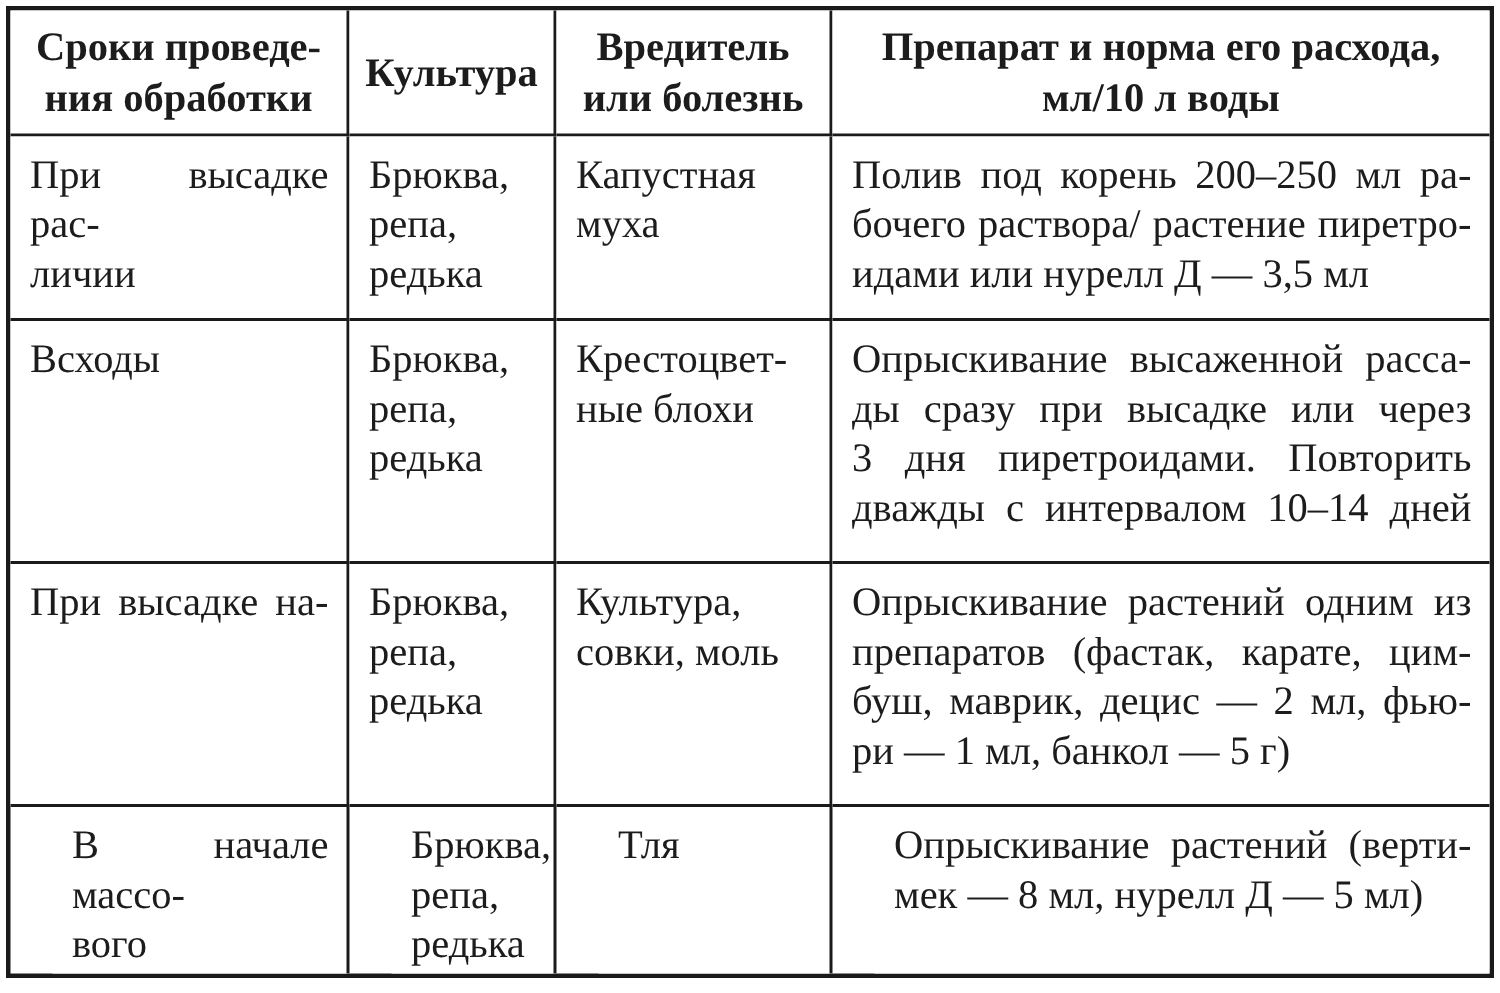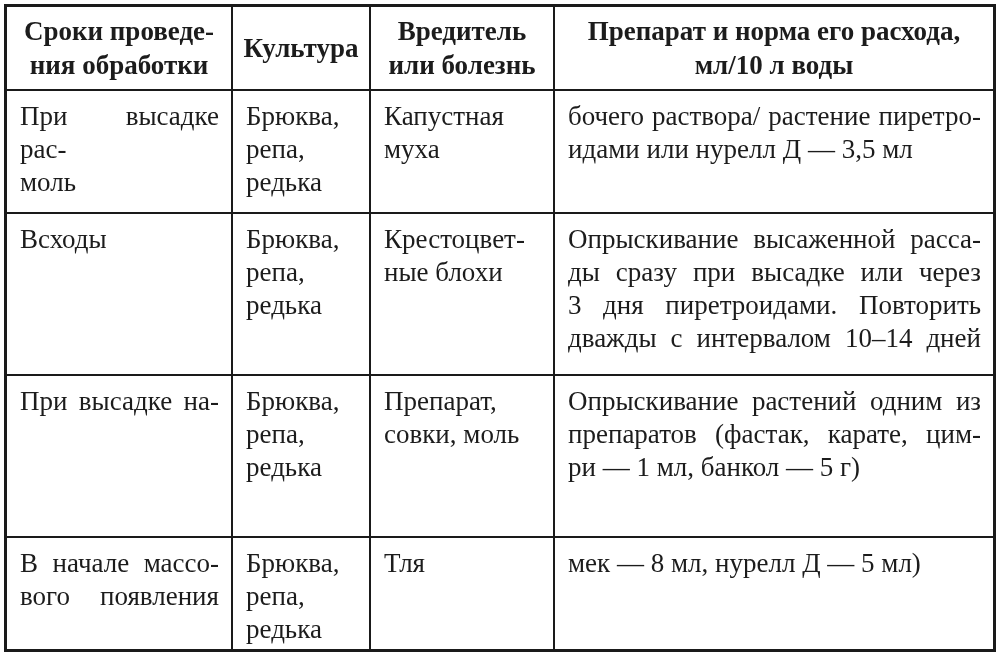--- a/index.html
+++ b/index.html
@@ -35,21 +35,21 @@
     box-sizing: border-box;
     border-right: 2px solid #1a1a1a;
     border-bottom: 2px solid #1a1a1a;
     padding: 9px 12px 4px 13px;
     font-size: 27px;
     line-height: 33px;
     overflow: hidden;
     background: #ffffff;
   }
   .cell.last-col { border-right: none; }
-  .cell.last-row { border-bottom: none; }
+  .cell.last-row { border-bottom: none; margin-left: 28px; }
   .th {
     font-weight: bold;
     display: flex;
     flex-direction: column;
     justify-content: center;
     align-items: stretch;
     padding: 4px 8px;
     line-height: 34px;
   }
   .line {
@@ -86,32 +86,33 @@
         </div>
       <div class="cell th last-col">
           <div class="line">Препарат и норма его расхода,</div>
           <div class="line last">мл/10 л воды</div>
         </div>
     </div>
 
     <div class="row">
       <div class="cell">
           <div class="line">При высадке рас-</div>
-          <div class="line last">моль</div>
+          <div class="line last">личии</div>
         </div>
       <div class="cell">
           <div class="line">Брюква,</div>
           <div class="line">репа,</div>
           <div class="line last">редька</div>
         </div>
       <div class="cell">
           <div class="line">Капустная</div>
           <div class="line last">муха</div>
         </div>
       <div class="cell last-col">
+          <div class="line">Полив под корень 200–250 мл ра-</div>
           <div class="line">бочего раствора/ растение пиретро-</div>
           <div class="line last">идами или нурелл Д — 3,5 мл</div>
         </div>
     </div>
 
     <div class="row">
       <div class="cell">
           <div class="line last">Всходы</div>
         </div>
       <div class="cell">
@@ -134,42 +135,44 @@
     <div class="row">
       <div class="cell">
           <div class="line">При высадке на-</div>
         </div>
       <div class="cell">
           <div class="line">Брюква,</div>
           <div class="line">репа,</div>
           <div class="line last">редька</div>
         </div>
       <div class="cell">
-          <div class="line">Препарат,</div>
+          <div class="line">Культура,</div>
           <div class="line last">совки, моль</div>
         </div>
       <div class="cell last-col">
           <div class="line">Опрыскивание растений одним из</div>
           <div class="line">препаратов (фастак, карате, цим-</div>
+          <div class="line">буш, маврик, децис — 2 мл, фью-</div>
           <div class="line last">ри — 1 мл, банкол — 5 г)</div>
         </div>
     </div>
 
     <div class="row">
       <div class="cell last-row">
           <div class="line">В начале массо-</div>
           <div class="line">вого появления</div>
         </div>
       <div class="cell last-row">
           <div class="line">Брюква,</div>
           <div class="line">репа,</div>
           <div class="line last">редька</div>
         </div>
       <div class="cell last-row">
           <div class="line last">Тля</div>
         </div>
       <div class="cell last-col last-row">
+          <div class="line">Опрыскивание растений (верти-</div>
           <div class="line last">мек — 8 мл, нурелл Д — 5 мл)</div>
         </div>
     </div>
 
   </div>
 </div>
 
 </body></html>

